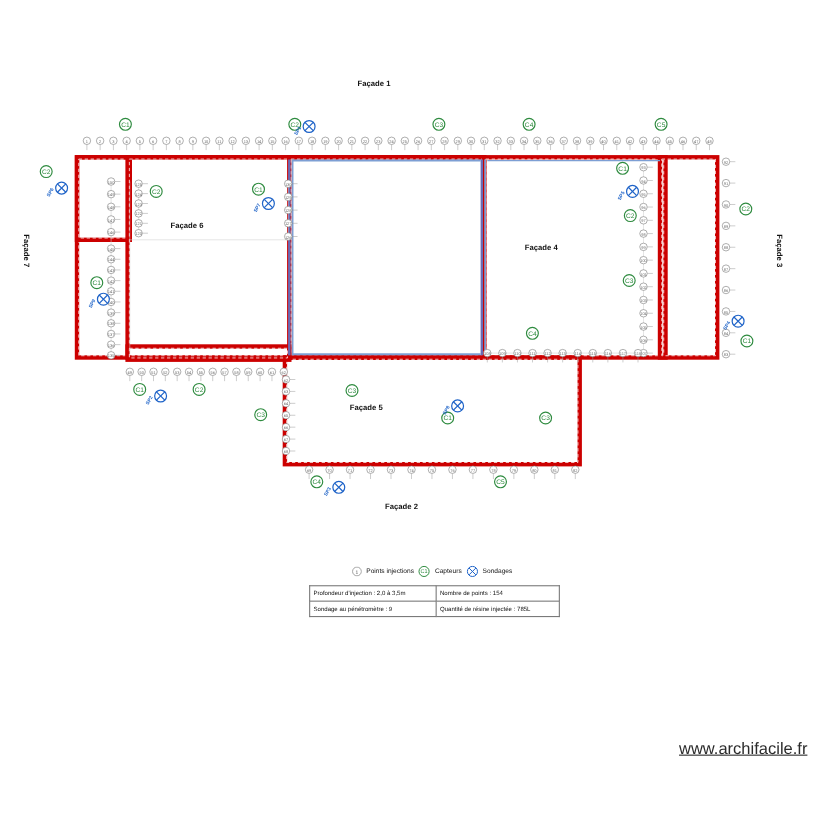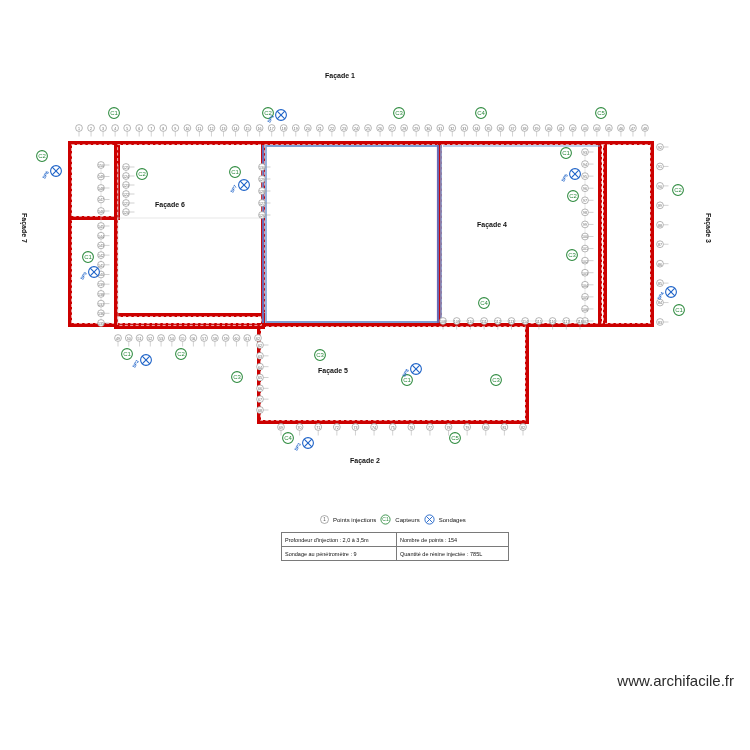--- a/index.html
+++ b/index.html
@@ -1,18 +1,18 @@
 <!DOCTYPE html>
 <html><head>
 <meta charset="utf-8">
 <style>
   html,body{margin:0;padding:0;background:#ffffff;}
   body{width:750px;height:750px;position:relative;font-family:"Liberation Sans",sans-serif;color:#1a1a1a;overflow:hidden;}
   #plan{position:absolute;left:0;top:0;width:750px;height:750px;}
-  .watermark{position:absolute;right:16px;top:672px;font-size:15px;color:#2b2b2b;}
+  .watermark{position:absolute;right:16px;top:672px;font-size:15px;color:#2b2b2b;text-decoration:underline;}
   .legend-row{position:absolute;left:320px;top:514px;display:flex;align-items:center;gap:4px;font-size:6px;color:#111;}
   .legend-row .txt{font-size:6px;}
   table.info{position:absolute;left:281px;top:532px;border-collapse:collapse;font-size:5.5px;color:#111;}
   table.info td{border:1px solid #7a7a7a;padding:2px 3px;height:9px;vertical-align:middle;}
   table.info td.c1{width:108px;}
   table.info td.c2{width:105px;}
 </style>
 </head>
 <body>
 

